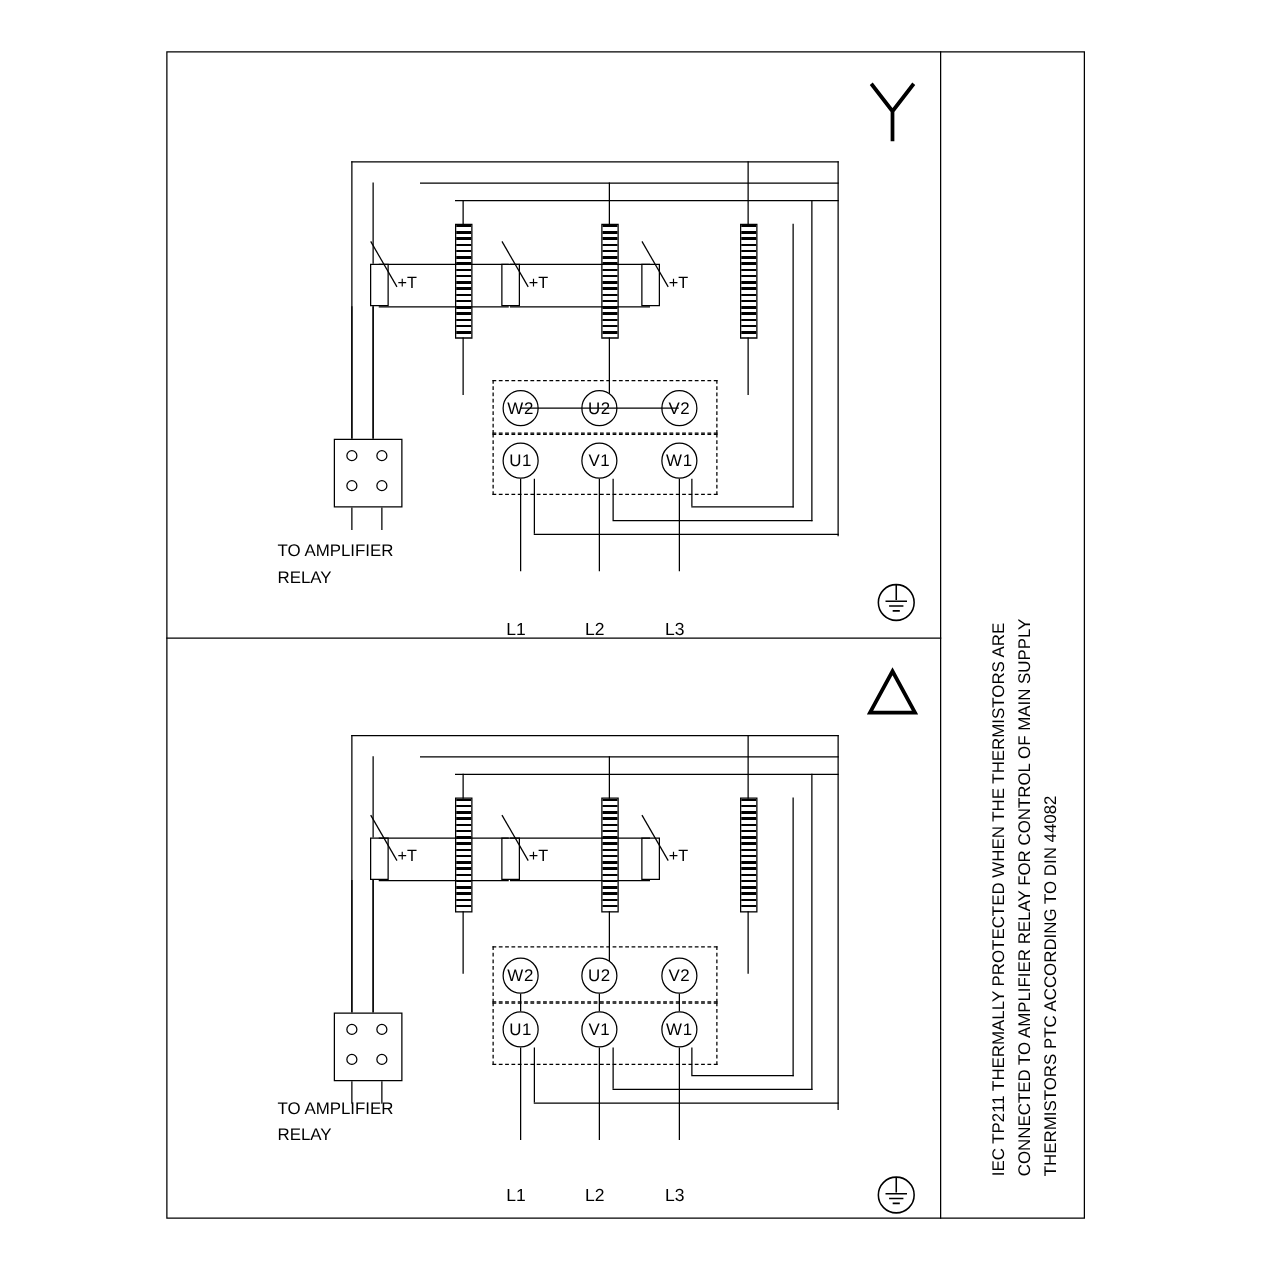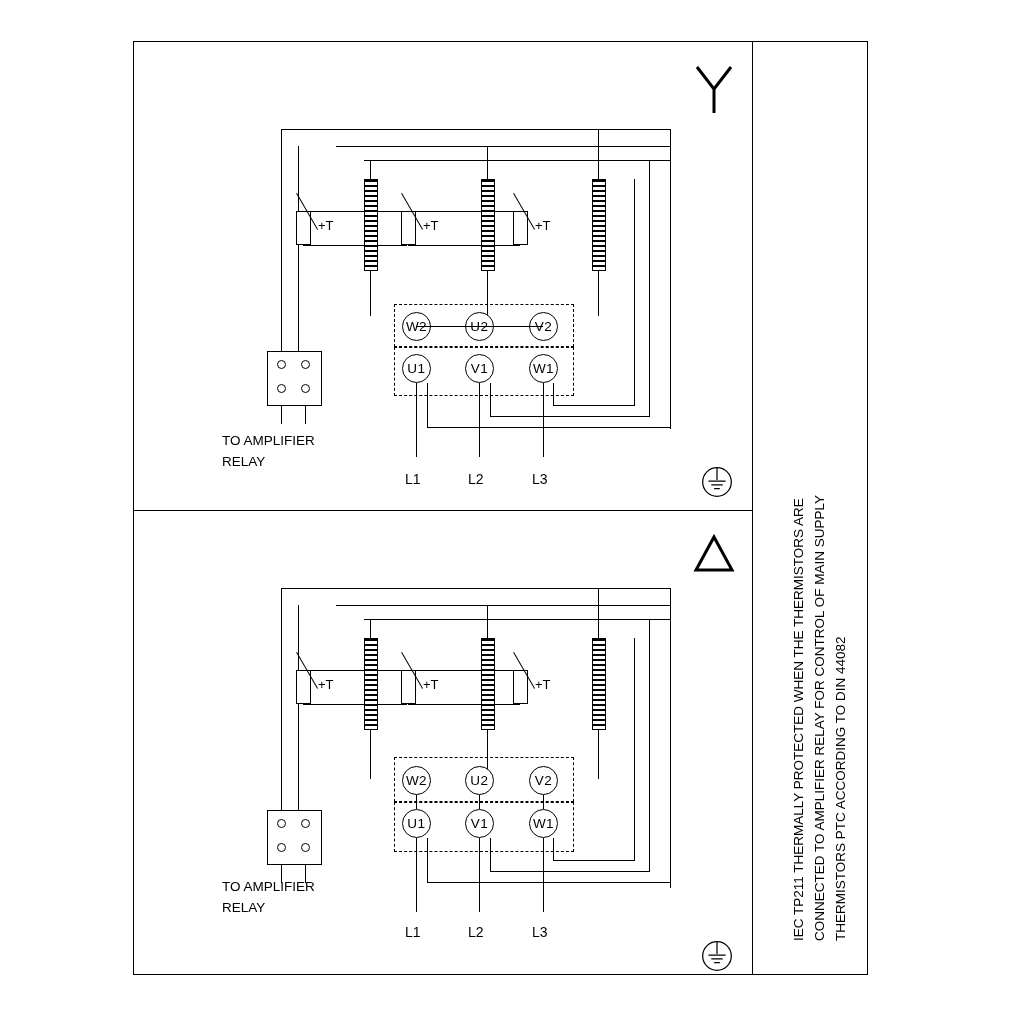--- a/index.html
+++ b/index.html
@@ -131,20 +131,21 @@
     font-size: 13.5px;
     line-height: 16px;
     white-space: nowrap;
   }
   .lbl.amp { font-size: 13.5px; }
 
   .phase-lbl {
     position: absolute;
     font-size: 14px;
     line-height: 16px;
+    margin-top: 24px;
   }
 
   
   .earth {
     position: absolute;
     width: 42px;
     height: 42px;
   }
   
   .sym { position: absolute; }

